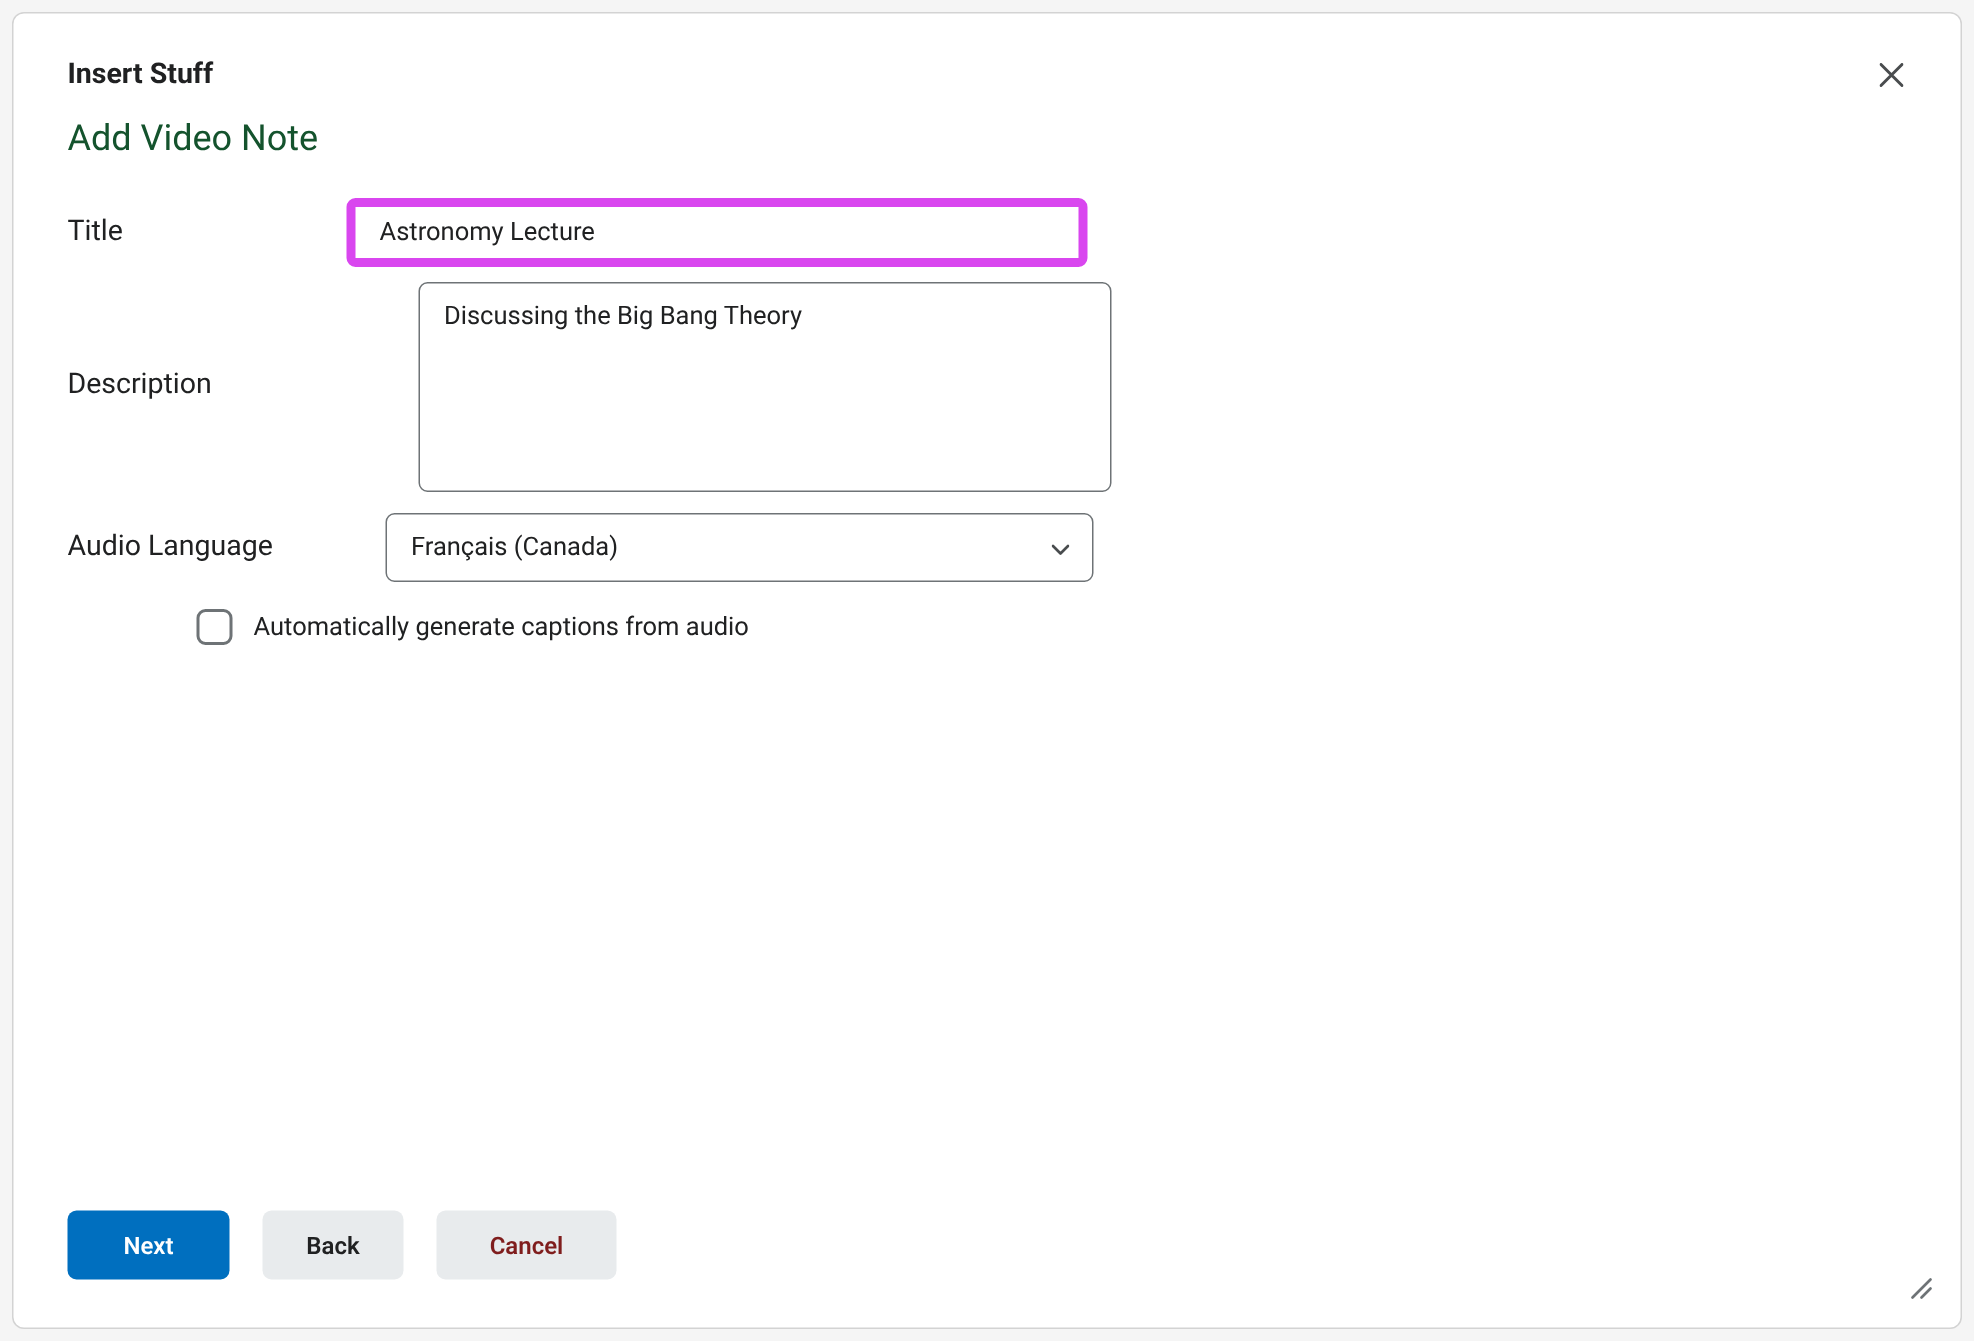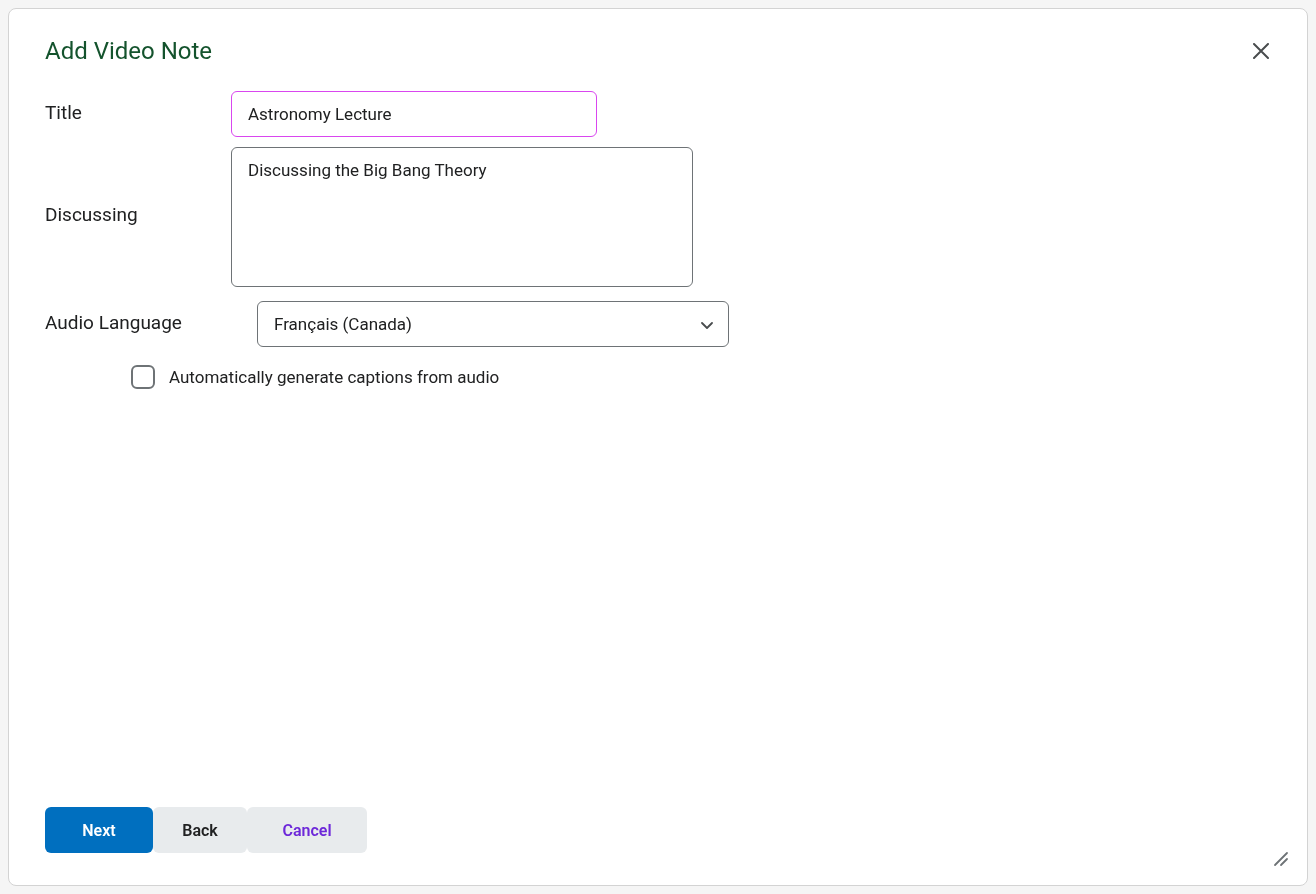--- a/index.html
+++ b/index.html
@@ -86,42 +86,43 @@
     
     .form-row.desc-row .form-label {
       padding-top: 56px;
     }
     
     .form-control-wrap {
       flex: 0 0 auto;
     }
     
     .text-input {
-      width: 366px;
+      width: 494px;
       height: 46px;
-      border: 1px solid #d946ef;
+      border: 6px solid #d946ef;
       border-radius: 6px;
       padding: 0 16px;
       font-size: 17px;
       color: #202122;
       font-family: inherit;
       outline: none;
     }
     
     .textarea-input {
       width: 462px;
       height: 140px;
       border: 1px solid #6e7376;
       border-radius: 6px;
       padding: 12px 16px;
       font-size: 17px;
       color: #202122;
       font-family: inherit;
       resize: none;
       outline: none;
+      margin-left: 48px;
     }
     
     .select-wrap {
       position: relative;
       width: 498px;
       padding-left: 26px;
     }
     
     .select-input {
       width: 100%;
@@ -165,20 +166,21 @@
     }
     
     .checkbox-label {
       font-size: 17px;
       color: #202122;
     }
     
     .modal-footer {
       padding: 20px 36px 32px 36px;
       display: flex;
+      gap: 22px;
       align-items: flex-end;
     }
     
     .btn {
       height: 46px;
       padding: 0 30px;
       border-radius: 6px;
       font-size: 16px;
       font-weight: 600;
       cursor: pointer;
@@ -194,21 +196,21 @@
     
     .btn-secondary {
       background: #e8ebed;
       color: #202122;
       min-width: 94px;
       padding: 0 22px;
     }
     
     .btn-cancel {
       background: #e8ebed;
-      color: #6d28d9;
+      color: #7f1d1d;
       min-width: 120px;
     }
     
     .resize-handle {
       position: absolute;
       bottom: 14px;
       right: 18px;
       pointer-events: none;
     }
   </style>
@@ -219,35 +221,36 @@
 
   <button class="close-btn">
     <span>
       <svg width="16" height="16" viewBox="0 0 16 16" fill="none">
         <path d="M1 1L15 15M15 1L1 15" stroke="#494c4e" stroke-width="2" stroke-linecap="round"></path>
       </svg>
     </span>
   </button>
 
   <div class="modal-header">
+    <h2 class="modal-title">Insert Stuff</h2>
     <h1 class="page-title">Add Video Note</h1>
   </div>
 
   <div class="modal-body">
 
 
     <div class="form-row">
       <label class="form-label">Title</label>
       <div class="form-control-wrap">
         <input type="text" class="text-input" value="Astronomy Lecture" style="">
       </div>
     </div>
 
     <div class="form-row desc-row">
-      <label class="form-label">Discussing</label>
+      <label class="form-label">Description</label>
       <div class="form-control-wrap">
         <textarea class="textarea-input" style="">Discussing the Big Bang Theory</textarea>
       </div>
     </div>
 
     <div class="form-row">
       <label class="form-label">Audio Language</label>
       <div class="form-control-wrap">
         <div class="select-wrap">
           <select class="select-input">

